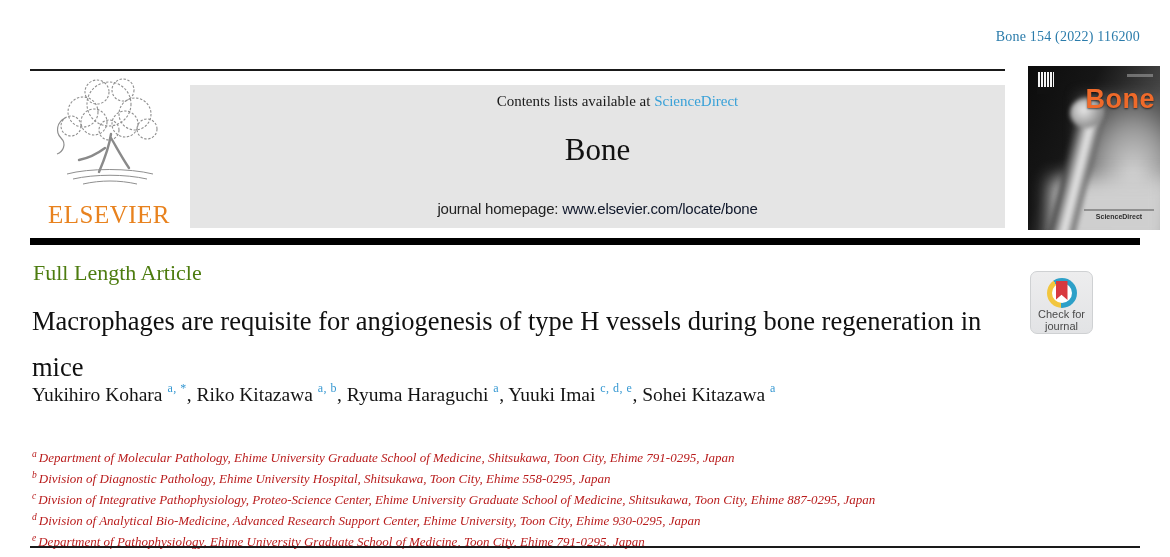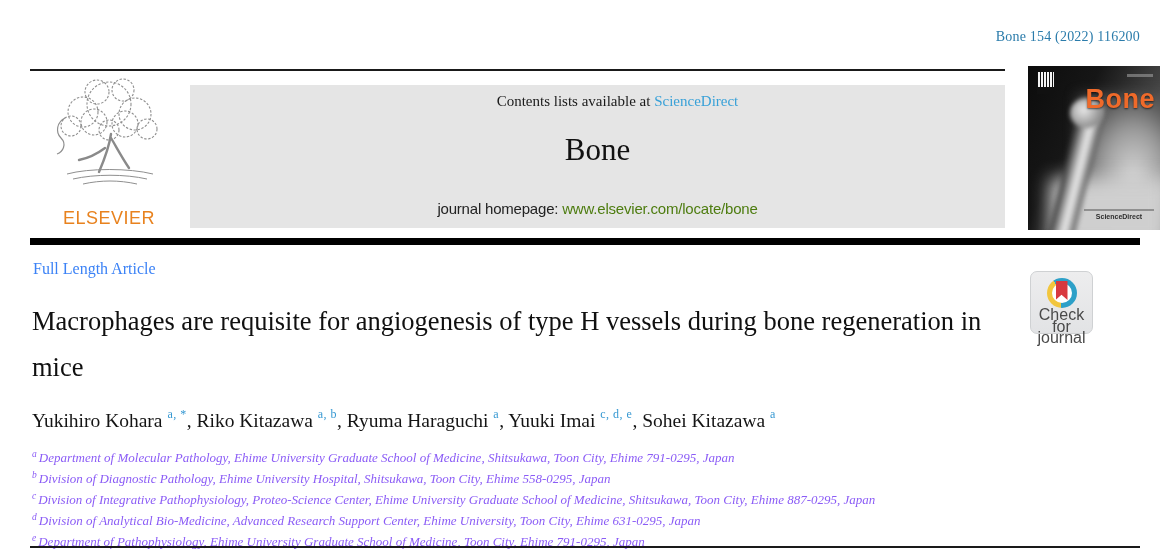--- a/index.html
+++ b/index.html
@@ -27,22 +27,22 @@
   .rule-top    { position: absolute; top: 69px;  left: 30px; width: 975px;  height: 2px; background: #1a1a1a; }
   .rule-thick  { position: absolute; top: 238px; left: 30px; width: 1110px; height: 7px; background: #000000; }
   .rule-bottom { position: absolute; top: 546px; left: 30px; width: 1110px; height: 2px; background: #1a1a1a; }
 
   
   .elsevier-block { position: absolute; top: 74px; left: 30px; width: 158px; height: 155px; }
   .elsevier-tree { display: block; margin: 0 auto; }
   .elsevier-word {
     position: absolute; bottom: 0; left: 0; width: 100%;
     text-align: center;
-    font-family: Liberation Sans, sans-serif;
-    font-size: 18px;
+    font-family: Liberation Serif, serif;
+    font-size: 25px;
     color: #e8821e;
     letter-spacing: 0.5px;
   }
 
   
   .banner {
     position: absolute;
     top: 85px; left: 190px; width: 815px; height: 143px;
     background: #e5e5e5;
   }
@@ -57,21 +57,21 @@
     text-align: center;
     font-size: 31px; color: #111111;
   }
   .banner .homepage-line {
     position: absolute; top: 115px; width: 100%;
     text-align: center;
     font-family: "Liberation Sans", sans-serif;
     font-size: 15px; color: #222222;
     letter-spacing: -0.2px;
   }
-  .banner .homepage-line .url-link { color: #4d7c0f; }
+  .banner .homepage-line .url-link { color: #0f172a; }
   a { text-decoration: none; cursor: pointer; }
 
   
   .cover {
     position: absolute;
     top: 66px; left: 1028px; width: 132px; height: 164px;
     background: linear-gradient(115deg, #0c0c0c 0%, #161616 35%, #3a3a3a 60%, #6f6f6f 100%);
     overflow: hidden;
   }
   .cover .chest {
@@ -120,41 +120,41 @@
   }
   .cover .cover-footer .tiny-rule { height: 2px; background: #5c5c5c; opacity: .55; margin-bottom: 2px; }
   .cover .cover-footer .sd-brand {
     font-family: "Liberation Sans", sans-serif;
     font-weight: bold; font-size: 7px; color: #2c2c2c;
   }
 
   
   .article-type {
     position: absolute; top: 260px; left: 33px;
-    font-size: 16px; color: #3b82f6;
+    font-size: 22px; color: #4d7c0f;
   }
   .article-title {
     position: absolute; top: 298px; left: 32px; width: 968px;
     font-size: 26.5px; line-height: 46px; color: #101010;
   }
   .authors {
-    position: absolute; top: 408px; left: 32px; width: 970px;
+    position: absolute; top: 382px; left: 32px; width: 970px;
     font-size: 19.5px; color: #141414;
   }
   .authors sup {
     font-size: 12px; color: #3698d2;
     position: relative; top: -1px;
     letter-spacing: 0.5px;
   }
   .authors .author-sep { color: #141414; }
 
   .affiliations {
     position: absolute; top: 446px; left: 32px; width: 1000px;
     font-size: 13px; line-height: 17.6px;
-    font-style: italic; color: #8b5cf6;
+    font-style: italic; color: #b91c1c;
   }
   .affiliations .affil-row { white-space: nowrap; }
   .affiliations sup { font-size: 9.5px; margin-right: 2px; }
 
   
   .check-badge {
     position: absolute; top: 271px; left: 1030px; width: 63px; height: 63px;
     background: linear-gradient(#ededee, #e2e3e5);
     border: 1px solid #cfd1d3;
     border-radius: 7px;
@@ -171,21 +171,21 @@
     position: absolute; top: 5px; left: 5px; width: 20px; height: 20px;
     border-radius: 50%; background: #ffffff;
   }
   .check-badge .ring .bookmark {
     position: absolute; top: 3px; left: 9px; width: 12px; height: 19px;
     background: #d8393f;
     clip-path: polygon(0 0, 100% 0, 100% 100%, 50% 72%, 0 100%);
   }
   .check-badge .badge-text {
     font-family: "Liberation Sans", sans-serif;
-    font-size: 16px; line-height: 11.5px; color: #4a4a4a;
+    font-size: 11px; line-height: 11.5px; color: #4a4a4a;
   }
 </style>
 </head>
 <body>
 
 <div class="page">
 
   <div class="citation">Bone 154 (2022) 116200</div>
 
   <div class="rule-top"></div>
@@ -265,19 +265,19 @@
     <span>Riko Kitazawa</span> <sup>a, b</sup><span class="author-sep">, </span>
     <span>Ryuma Haraguchi</span> <sup>a</sup><span class="author-sep">, </span>
     <span>Yuuki Imai</span> <sup>c, d, e</sup><span class="author-sep">, </span>
     <span>Sohei Kitazawa</span> <sup>a</sup>
   </div>
 
   <div class="affiliations">
     <div class="affil-row"><sup>a</sup><span>Department of Molecular Pathology, Ehime University Graduate School of Medicine, Shitsukawa, Toon City, Ehime 791-0295, Japan</span></div>
     <div class="affil-row"><sup>b</sup><span>Division of Diagnostic Pathology, Ehime University Hospital, Shitsukawa, Toon City, Ehime 558-0295, Japan</span></div>
     <div class="affil-row"><sup>c</sup><span>Division of Integrative Pathophysiology, Proteo-Science Center, Ehime University Graduate School of Medicine, Shitsukawa, Toon City, Ehime 887-0295, Japan</span></div>
-    <div class="affil-row"><sup>d</sup><span>Division of Analytical Bio-Medicine, Advanced Research Support Center, Ehime University, Toon City, Ehime 631-0295, Japan</span></div>
+    <div class="affil-row"><sup>d</sup><span>Division of Analytical Bio-Medicine, Advanced Research Support Center, Ehime University, Toon City, Ehime 930-0295, Japan</span></div>
     <div class="affil-row"><sup>e</sup><span>Department of Pathophysiology, Ehime University Graduate School of Medicine, Toon City, Ehime 791-0295, Japan</span></div>
   </div>
 
   <div class="rule-bottom"></div>
 
 </div>
 
 </body></html>

